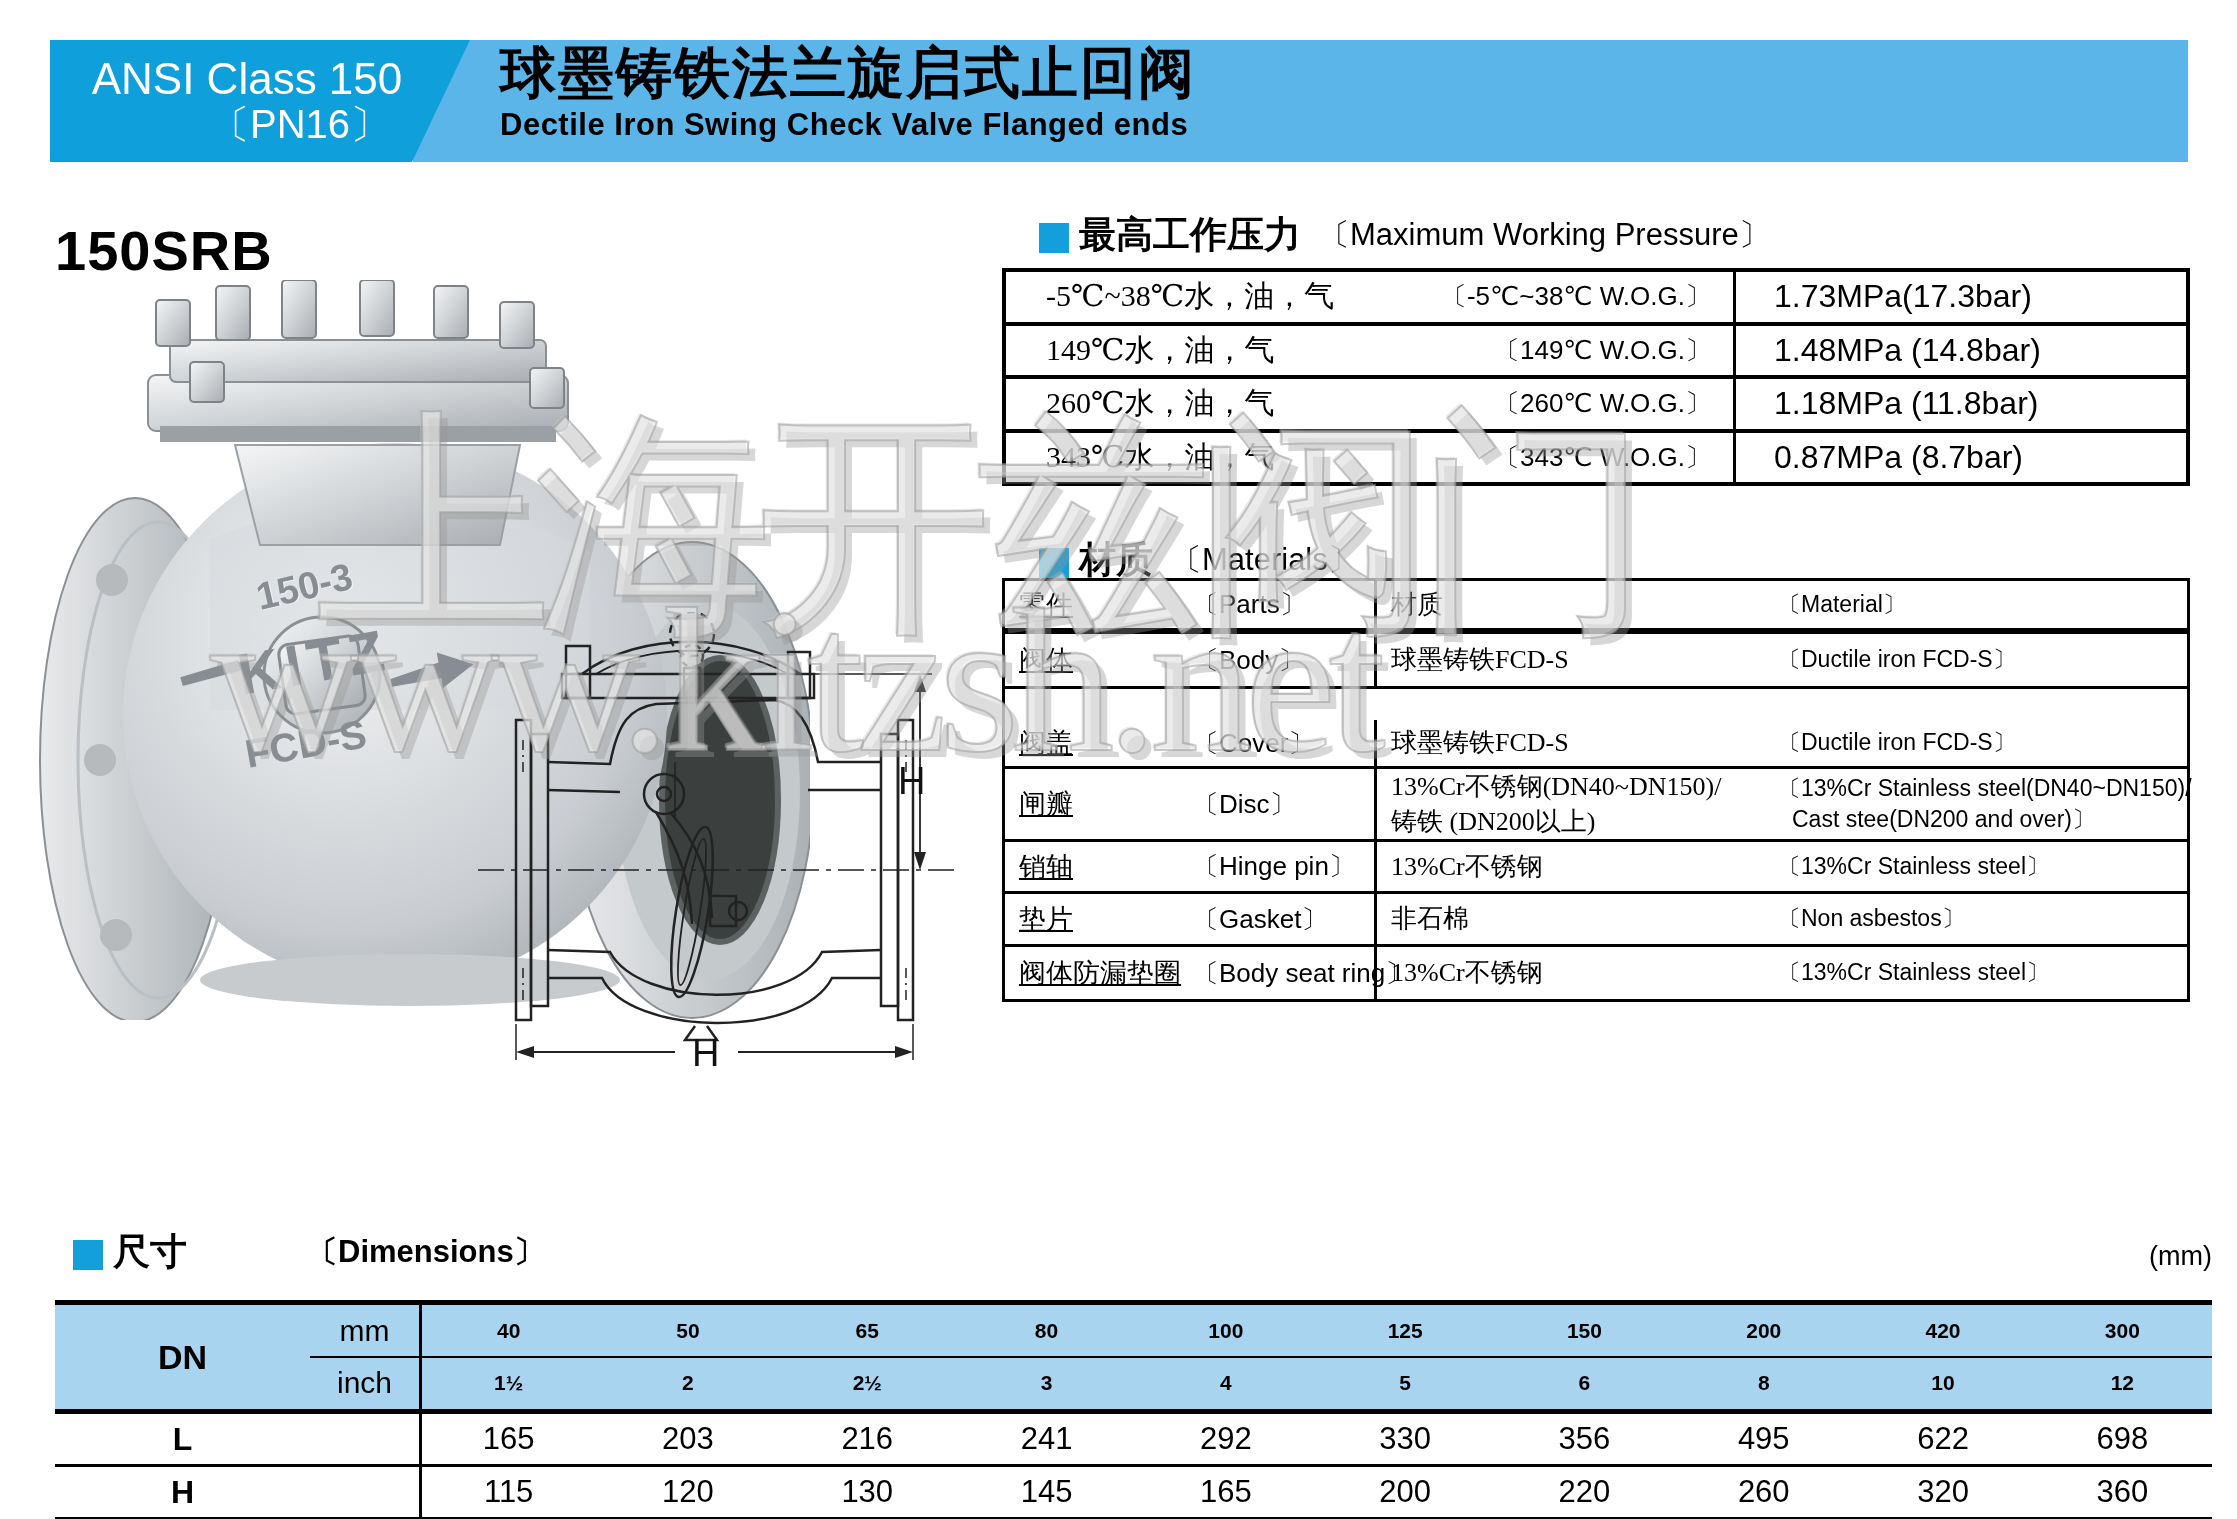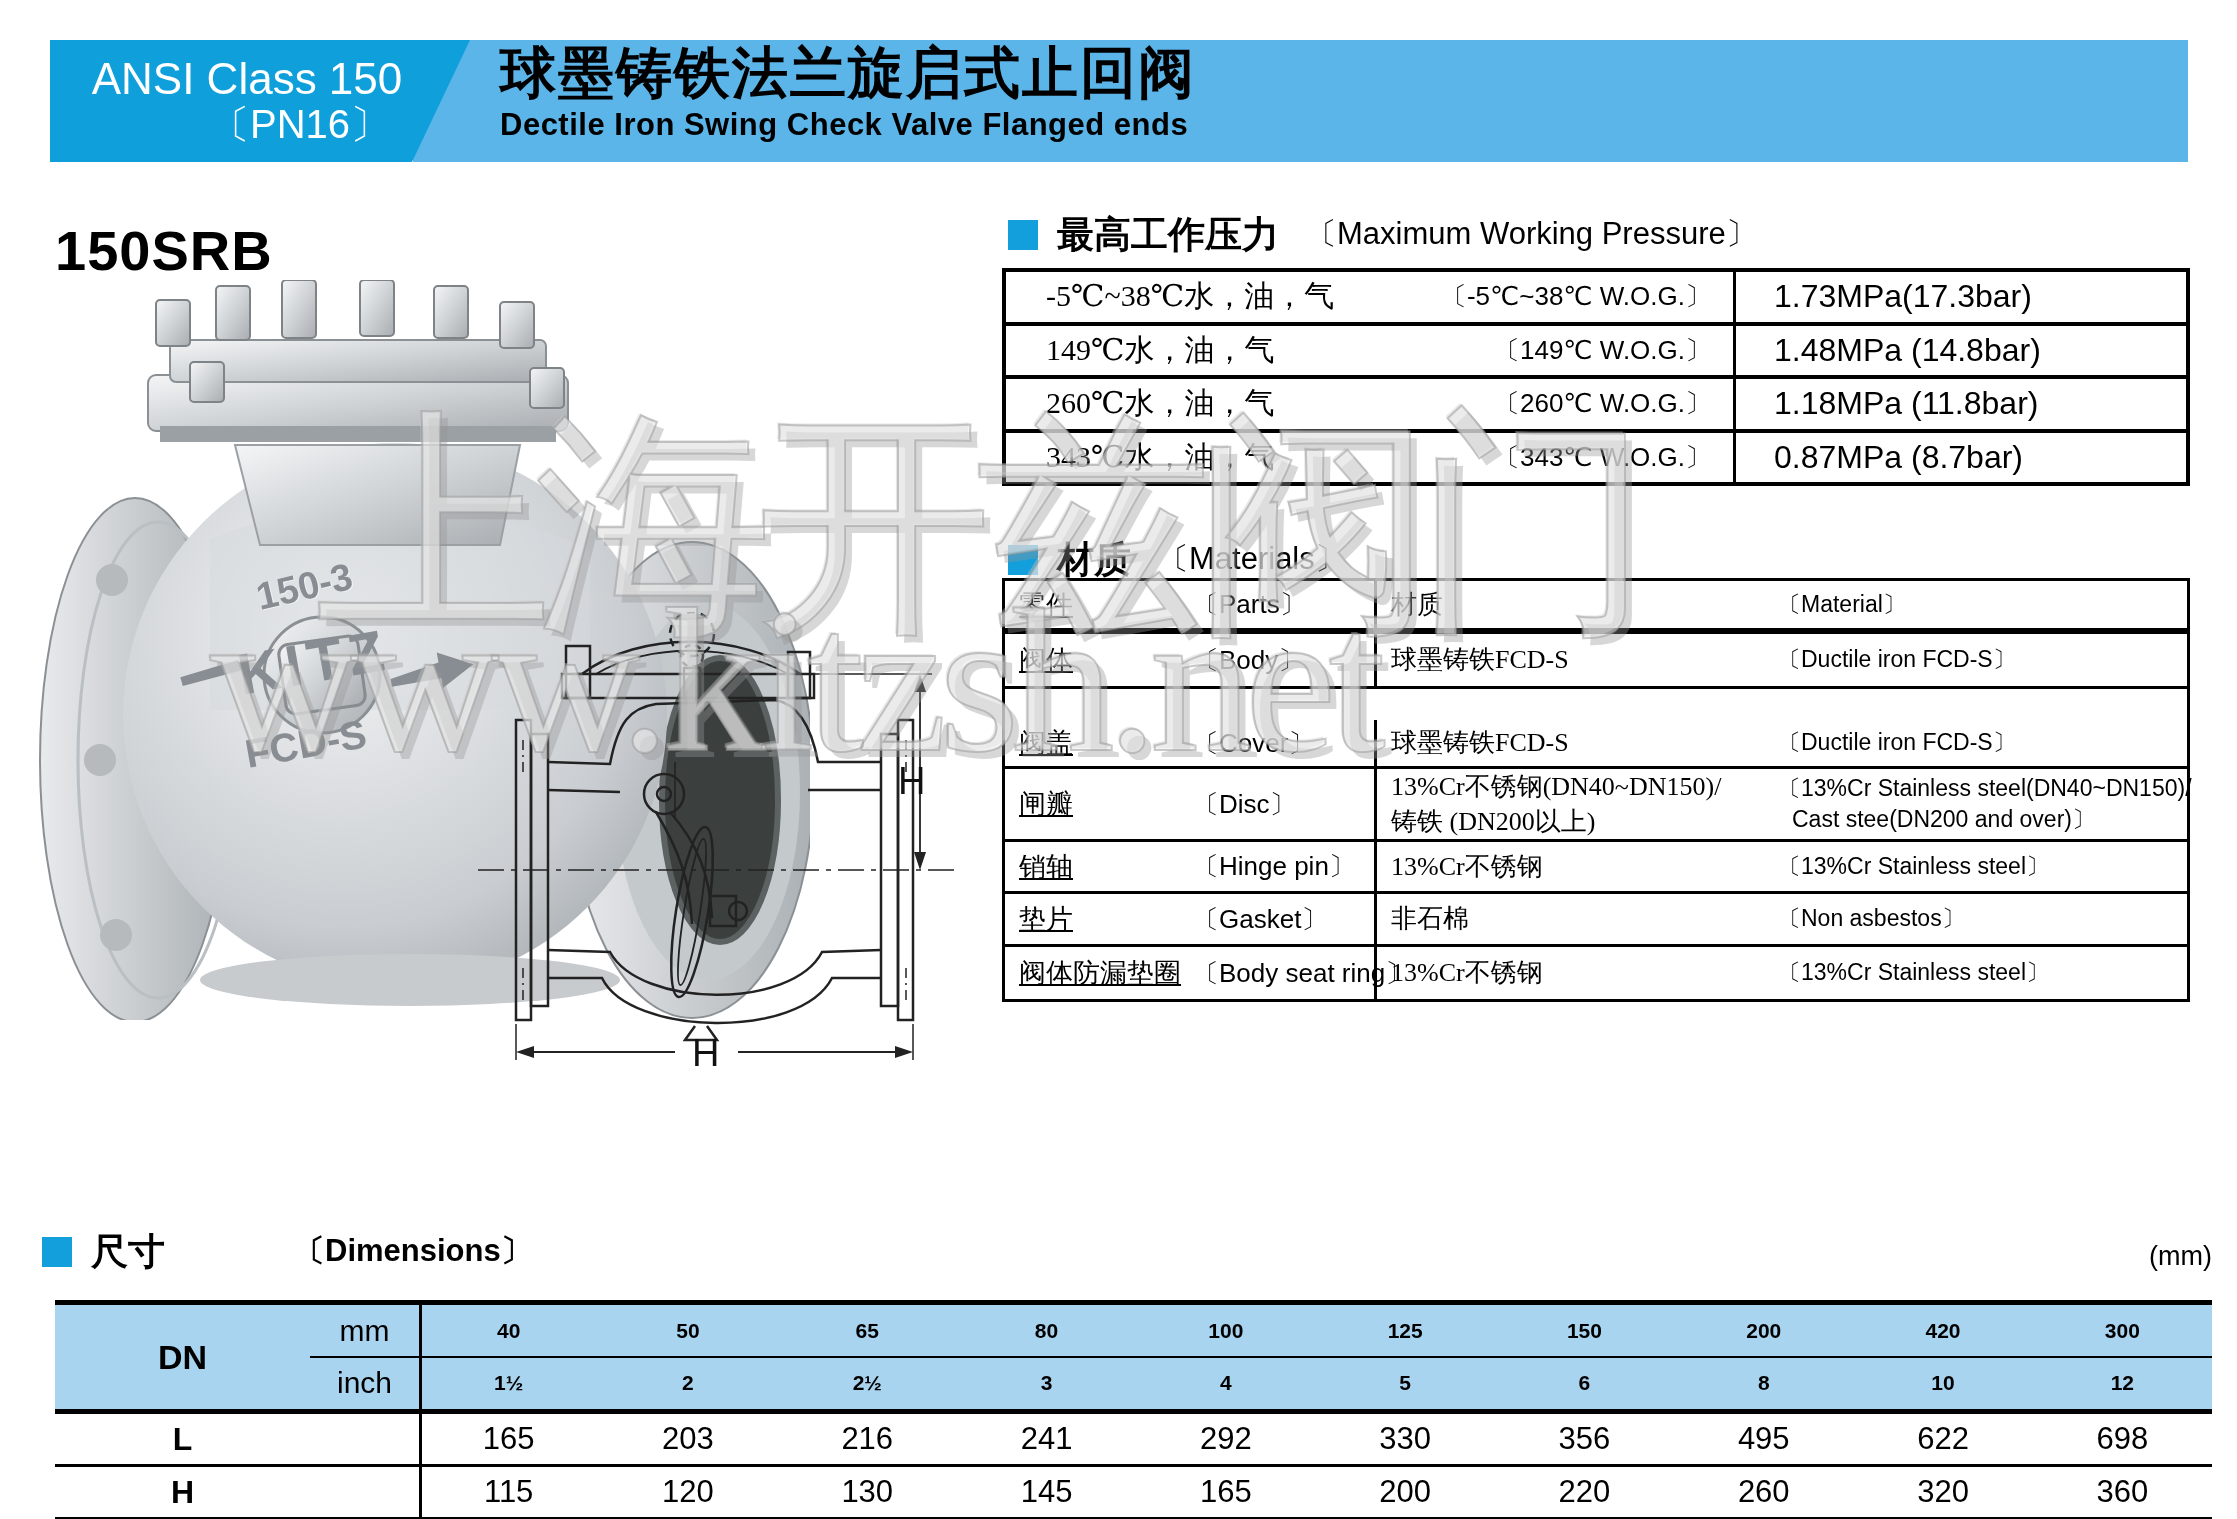--- a/index.html
+++ b/index.html
@@ -14,21 +14,21 @@
   .class-line1{font-size:44px;line-height:1.05;text-align:center;padding-right:26px;}
   .class-line2{font-size:40px;line-height:1.1;text-align:center;padding-left:120px;padding-right:40px;}
   .band-titles{position:absolute;left:500px;top:44px;z-index:4;}
   .band-cn{font-size:56px;font-weight:bold;letter-spacing:2px;line-height:1.05;}
   .band-en{font-size:31px;font-weight:600;margin-top:4px;letter-spacing:.5px;}
 
   
   .model{position:absolute;left:55px;top:218px;font-size:56px;font-weight:bold;letter-spacing:1px;}
 
   
-  .sec-title{position:absolute;display:flex;align-items:flex-start;gap:19px;z-index:6;}
+  .sec-title{position:absolute;display:flex;align-items:flex-end;gap:10px;z-index:6;margin-left:31px;}
   .bullet{width:30px;height:30px;background:#129FDB;margin-top:4px;flex:0 0 auto;}
   .t-cn{font-size:37px;font-weight:bold;line-height:1;}
   .t-en{font-size:31px;line-height:1.15;margin-left:8px;}
   .t-en.bold{font-weight:bold;}
 
   
   .p-table{position:absolute;left:1002px;top:268px;width:1188px;height:218px;
            border:4px solid #000;box-sizing:border-box;display:flex;flex-direction:column;z-index:2;}
   .p-row{flex:1 1 0;display:flex;border-bottom:4px solid #000;}
   .p-row:last-child{border-bottom:none;}

